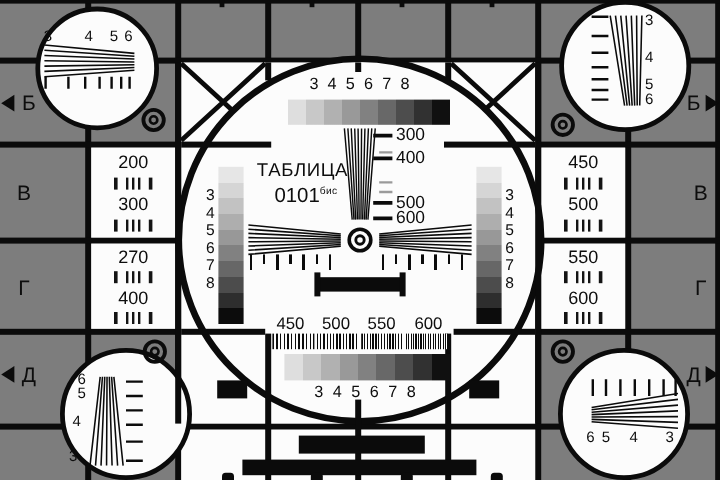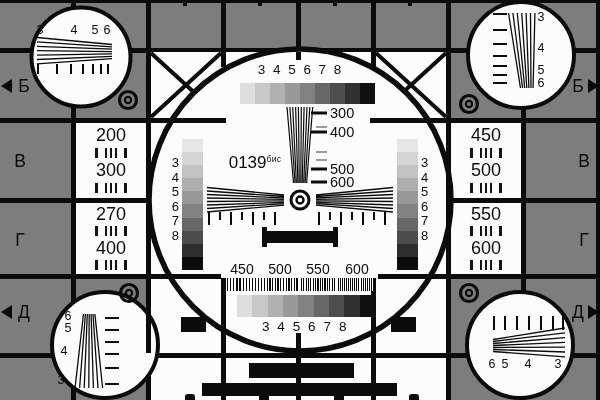--- a/index.html
+++ b/index.html
@@ -20,21 +20,21 @@
   .burst{position:absolute;top:278px;height:13px;width:35px;}
   .b1{background:repeating-linear-gradient(90deg,#0b0b0b 0 1.2px,#fcfcfc 1.2px 3.1px);}
   .b2{background:repeating-linear-gradient(90deg,#0b0b0b 0 1.2px,#fcfcfc 1.2px 2.7px);}
   .b3{background:repeating-linear-gradient(90deg,#0b0b0b 0 1.1px,#fcfcfc 1.1px 2.35px);}
   .b4{background:repeating-linear-gradient(90deg,#0b0b0b 0 1px,#fcfcfc 1px 2.05px);}
   .midticks{position:absolute;top:212px;}
   .mt-tall{height:13px;background:repeating-linear-gradient(90deg,#0b0b0b 0 2.2px,transparent 2.2px 22px);}
   .mt-short{height:8px;background:repeating-linear-gradient(90deg,#0b0b0b 0 2.2px,transparent 2.2px 22px);}
   .cell{position:absolute;background:#fcfcfc;display:flex;flex-direction:column;
         justify-content:space-evenly;align-items:center;}
-  .cnum{font-size:18px;line-height:15px;}
+  .cnum{font-size:15px;line-height:15px;}
   .ticks{display:flex;justify-content:center;align-items:center;gap:7px;}
   .ticks i{width:2.6px;height:10px;background:#141414;display:block;}
   .ticks .trip{display:flex;gap:2.4px;}
   .rowlabel{position:absolute;width:24px;height:20px;font-size:17.5px;line-height:20px;text-align:center;color:#0d0d0d;}
   .tri-l{position:absolute;width:0;height:0;border-top:7px solid transparent;
          border-bottom:7px solid transparent;border-right:11px solid #0b0b0b;}
   .tri-r{position:absolute;width:0;height:0;border-top:7px solid transparent;
          border-bottom:7px solid transparent;border-left:11px solid #0b0b0b;}
   .cornernum{position:absolute;width:12px;text-align:center;font-size:12.5px;line-height:13px;}
   .wmark{position:absolute;left:330px;width:34px;font-size:14.5px;line-height:15px;}
@@ -226,21 +226,22 @@
     <span style="width:15.2px">7</span>
     <span style="width:15.2px">8</span>
   </div>
   <div class="gs-h" style="left:240px;top:83px;width:135px;height:21px"></div>
 
   <div class="wmark" style="top:106px">300</div>
   <div class="wmark" style="top:125px">400</div>
   <div class="wmark" style="top:162px">500</div>
   <div class="wmark" style="top:175px">600</div>
 
-  <div class="code"><span>0139</span><sup>бис</sup></div>
+  <div class="title">ТАБЛИЦА</div>
+  <div class="code"><span>0101</span><sup>бис</sup></div>
 
   <div class="gs-v" style="left:182px;top:139px;height:131px"></div>
   <div class="lblcol" style="left:165px;top:156px;width:14px;text-align:right">
     <span>3</span>
     <span>4</span>
     <span>5</span>
     <span>6</span>
     <span>7</span>
     <span>8</span>
   </div>

